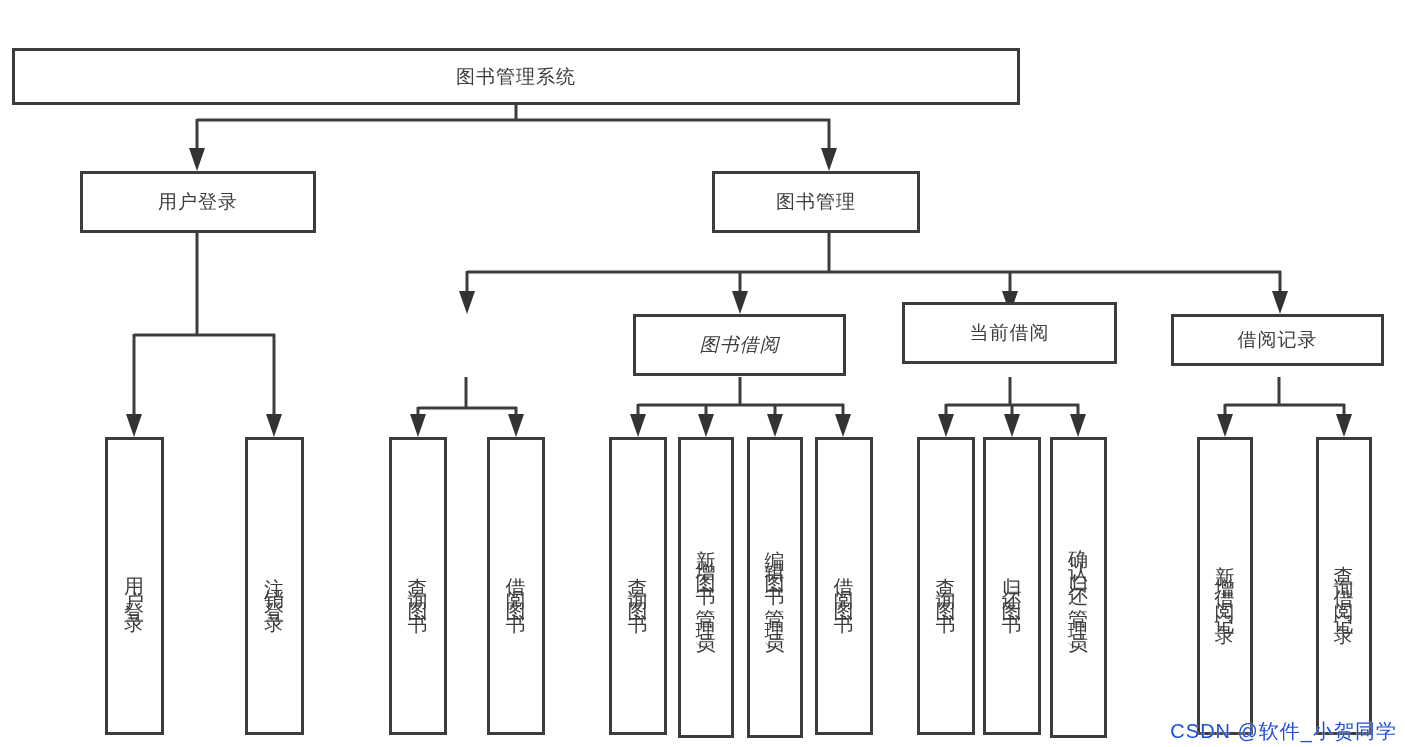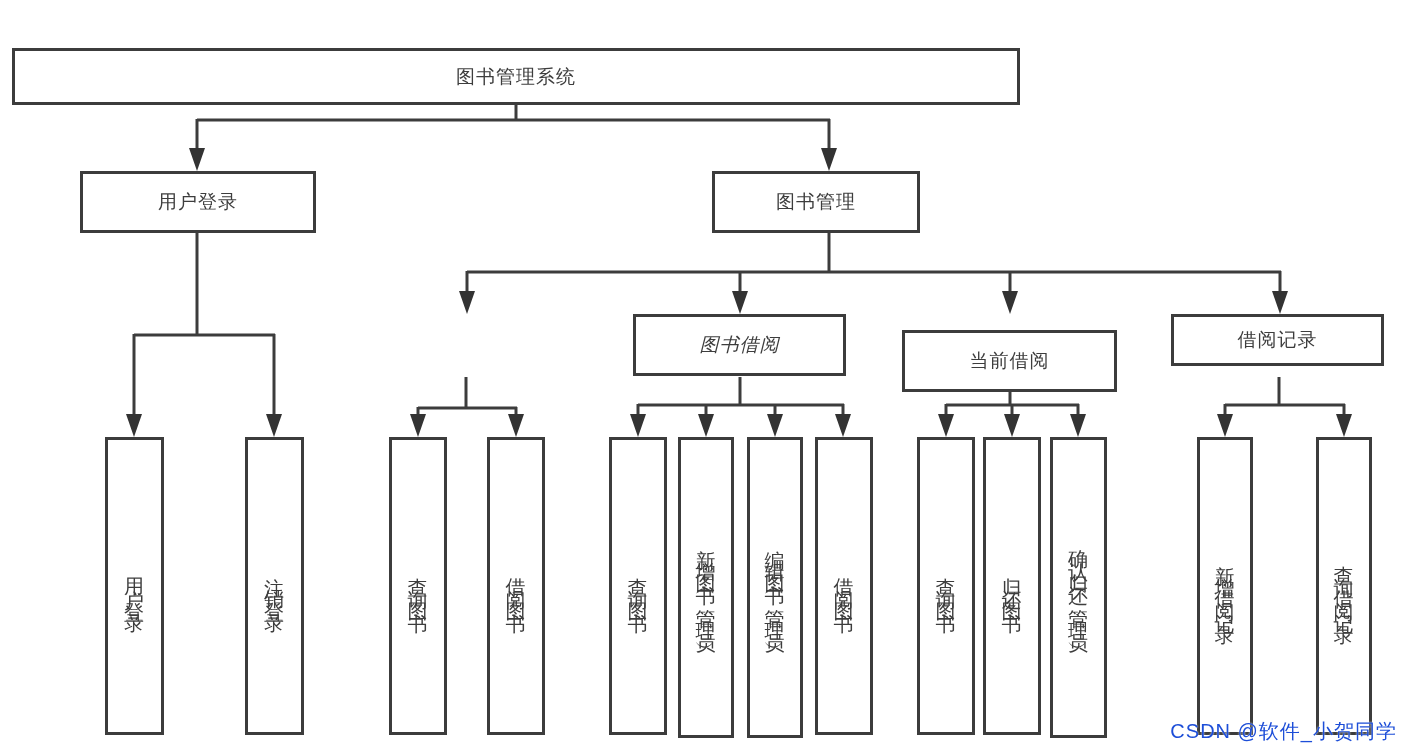--- a/index.html
+++ b/index.html
@@ -149,21 +149,21 @@
   <div class="hbox" style="left:80px; top:171px; width:236px; height:62px;">
     <span>用户登录</span>
   </div>
   <div class="hbox" style="left:712px; top:171px; width:208px; height:62px;">
     <span>图书管理</span>
   </div>
 
   <div class="hbox" style="left:633px; top:314px; width:213px; height:62px;font-style:italic;">
     <span>图书借阅</span>
   </div>
-  <div class="hbox" style="left:902px; top:330px; width:215px; height:62px;">
+  <div class="hbox" style="left:902px; top:302px; width:215px; height:62px;">
     <span>当前借阅</span>
   </div>
   <div class="hbox" style="left:1171px; top:314px; width:213px; height:52px;">
     <span>借阅记录</span>
   </div>
 
   <div class="vbox" style="left:105px; top:437px; width:59px; height:298px;">
     <span>用户登录</span>
   </div>
   <div class="vbox" style="left:245px; top:437px; width:59px; height:298px;">

